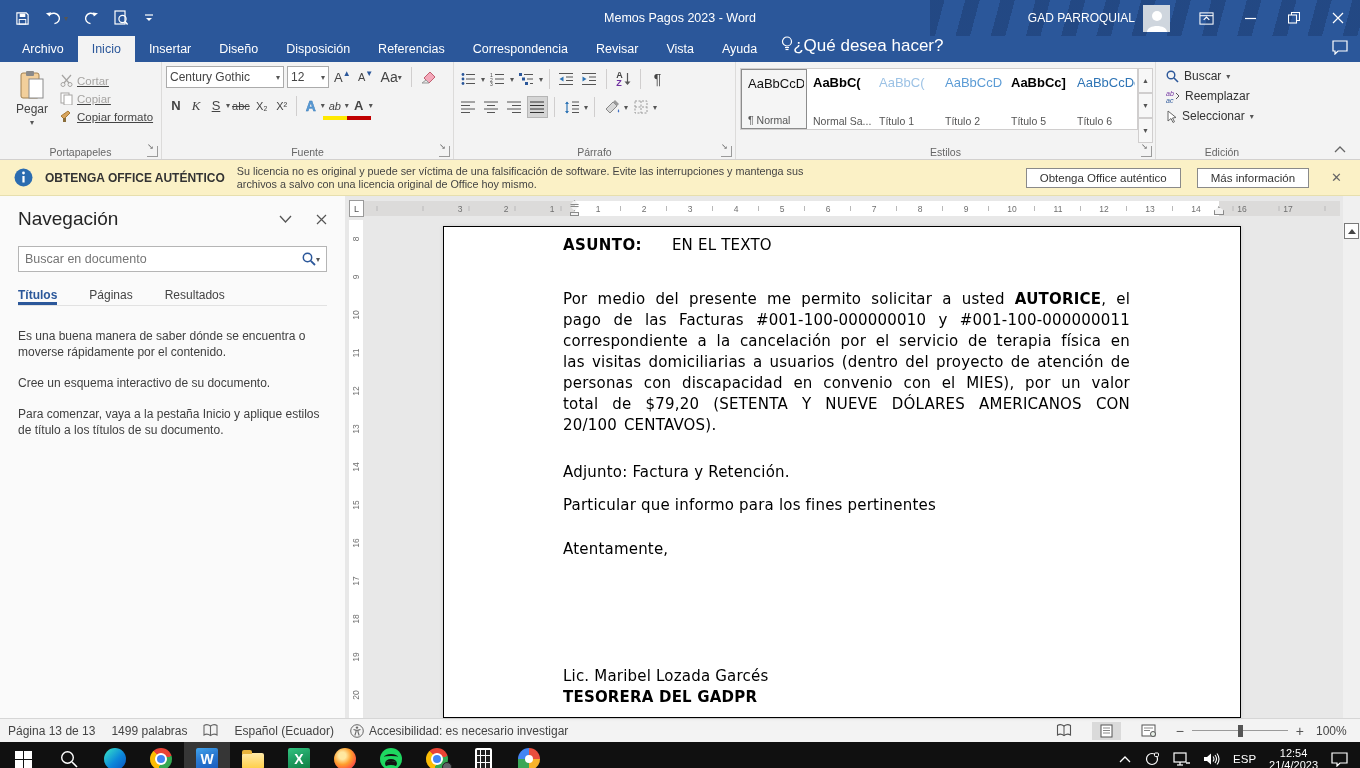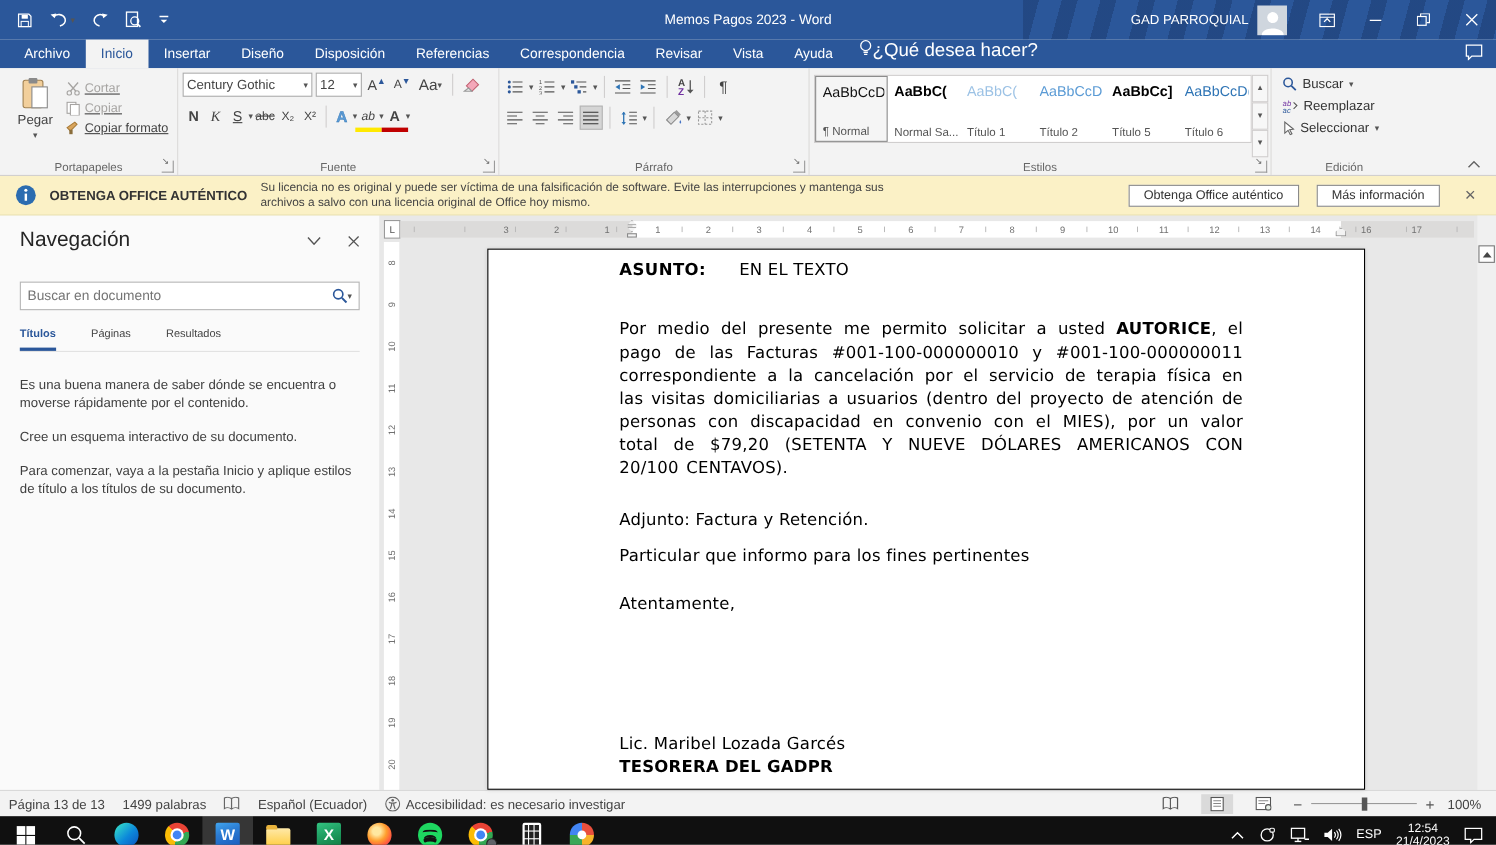--- a/index.html
+++ b/index.html
@@ -96,24 +96,24 @@
   .warn-close { margin-left:10px; color:#666; font-size:13px; padding-right:4px; }
 
   
   .main { display:flex; height:522px; }
 
   
   .navpane { width:345px; background:#fafafa; padding:0 18px; flex-shrink:0; }
   .nav-head { display:flex; align-items:center; margin-top:12px; }
   .nav-title { font-size:19px; color:#252525; font-weight:400; }
   .nav-head .icons { margin-left:auto; display:flex; gap:24px; color:#555; align-items:center; }
-  .nav-search { margin-top:26px; height:26px; background:#fff; border:1px solid #b5b5b5; display:flex; align-items:center; padding:0 6px; }
+  .nav-search { margin-top:16px; height:26px; background:#fff; border:1px solid #b5b5b5; display:flex; align-items:center; padding:0 6px; }
   .nav-search input { flex:1; border:none; outline:none; font-size:12.5px; color:#333; font-family:inherit; background:transparent; }
   .nav-tabs { display:flex; gap:32px; margin-top:16px; border-bottom:1px solid #e2e2e2; }
-  .ntab { font-size:10px; color:#444; padding-bottom:7px; }
+  .ntab { font-size:12px; color:#444; }
   .ntab.active { color:#2b579a; font-weight:bold; border-bottom:3px solid #2b579a; }
   .nav-help { margin-top:22px; }
   .nav-help p { font-size:12px; color:#404040; line-height:16px; margin-bottom:15px; }
 
   
   .docarea { position:relative; flex:1; background:#e8e8e8; }
   .corner { position:absolute; left:4px; top:4px; width:15px; height:17px; background:#fff; border:1px solid #9a9a9a; font-size:9px; color:#555; display:flex; align-items:center; justify-content:center; }
   .hruler { position:absolute; left:19px; right:20px; top:5px; height:15px; display:flex; font-size:8.5px; color:#707070; }
   .hseg { display:flex; align-items:center; background-image:repeating-linear-gradient(to right, transparent 0 22px, #b9b9b9 22px 23px, transparent 23px 46px); background-position:center; background-repeat:repeat-x; background-size:46px 5px; }
   .hseg.gray { background-color:#dcdbda; }

